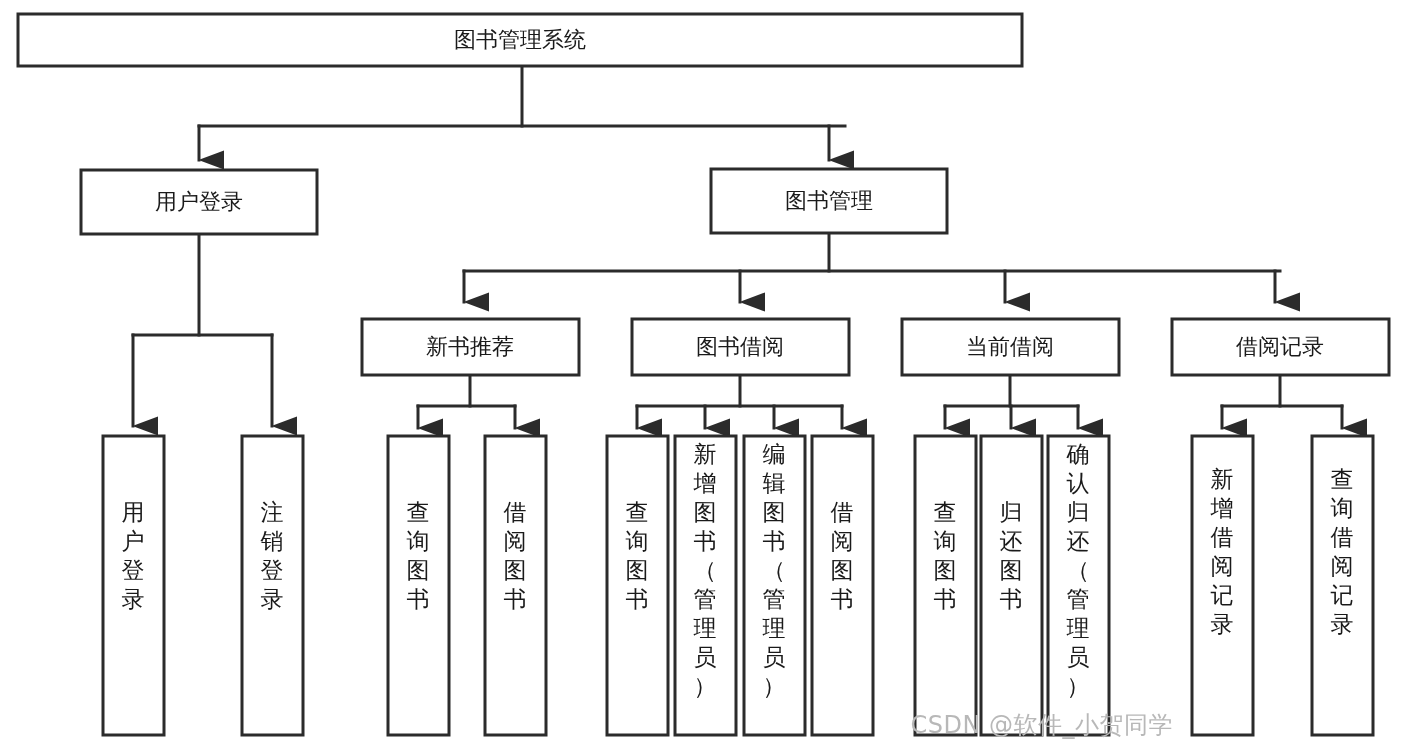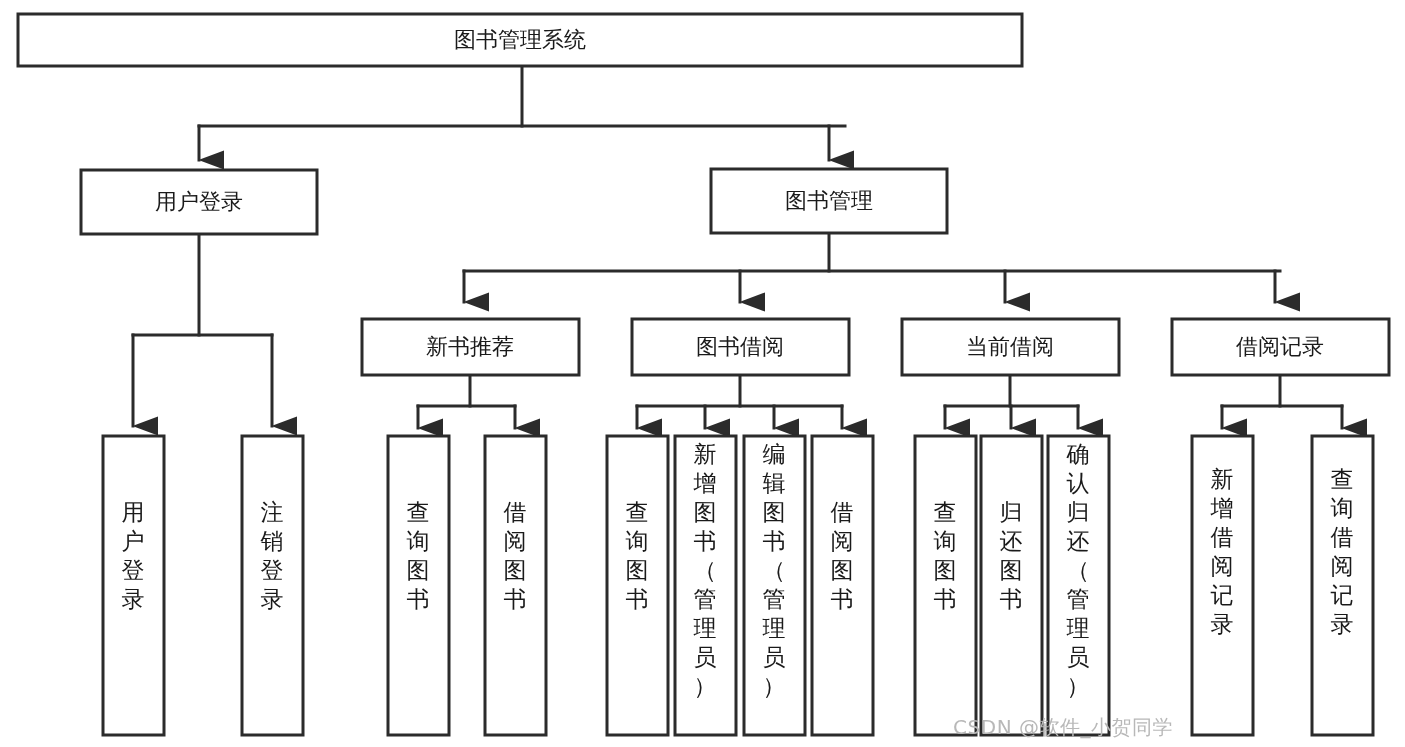--- a/index.html
+++ b/index.html
@@ -49,21 +49,21 @@
     font-family: "DejaVu Sans", "Liberation Sans", sans-serif;
     font-size: 23px;
     fill: #1a1a1a;
     text-anchor: middle;
   }
   .watermark {
     position: absolute;
     right: 8px;
     bottom: 6px;
     font-family: "DejaVu Sans", "Liberation Sans", sans-serif;
-    font-size: 20px;
+    font-size: 24px;
     color: #b8b8b8;
     white-space: nowrap;
     letter-spacing: 0.5px;
   }
 </style>
 </head>
 <body>
 
 <div id="diagram-root">
 

